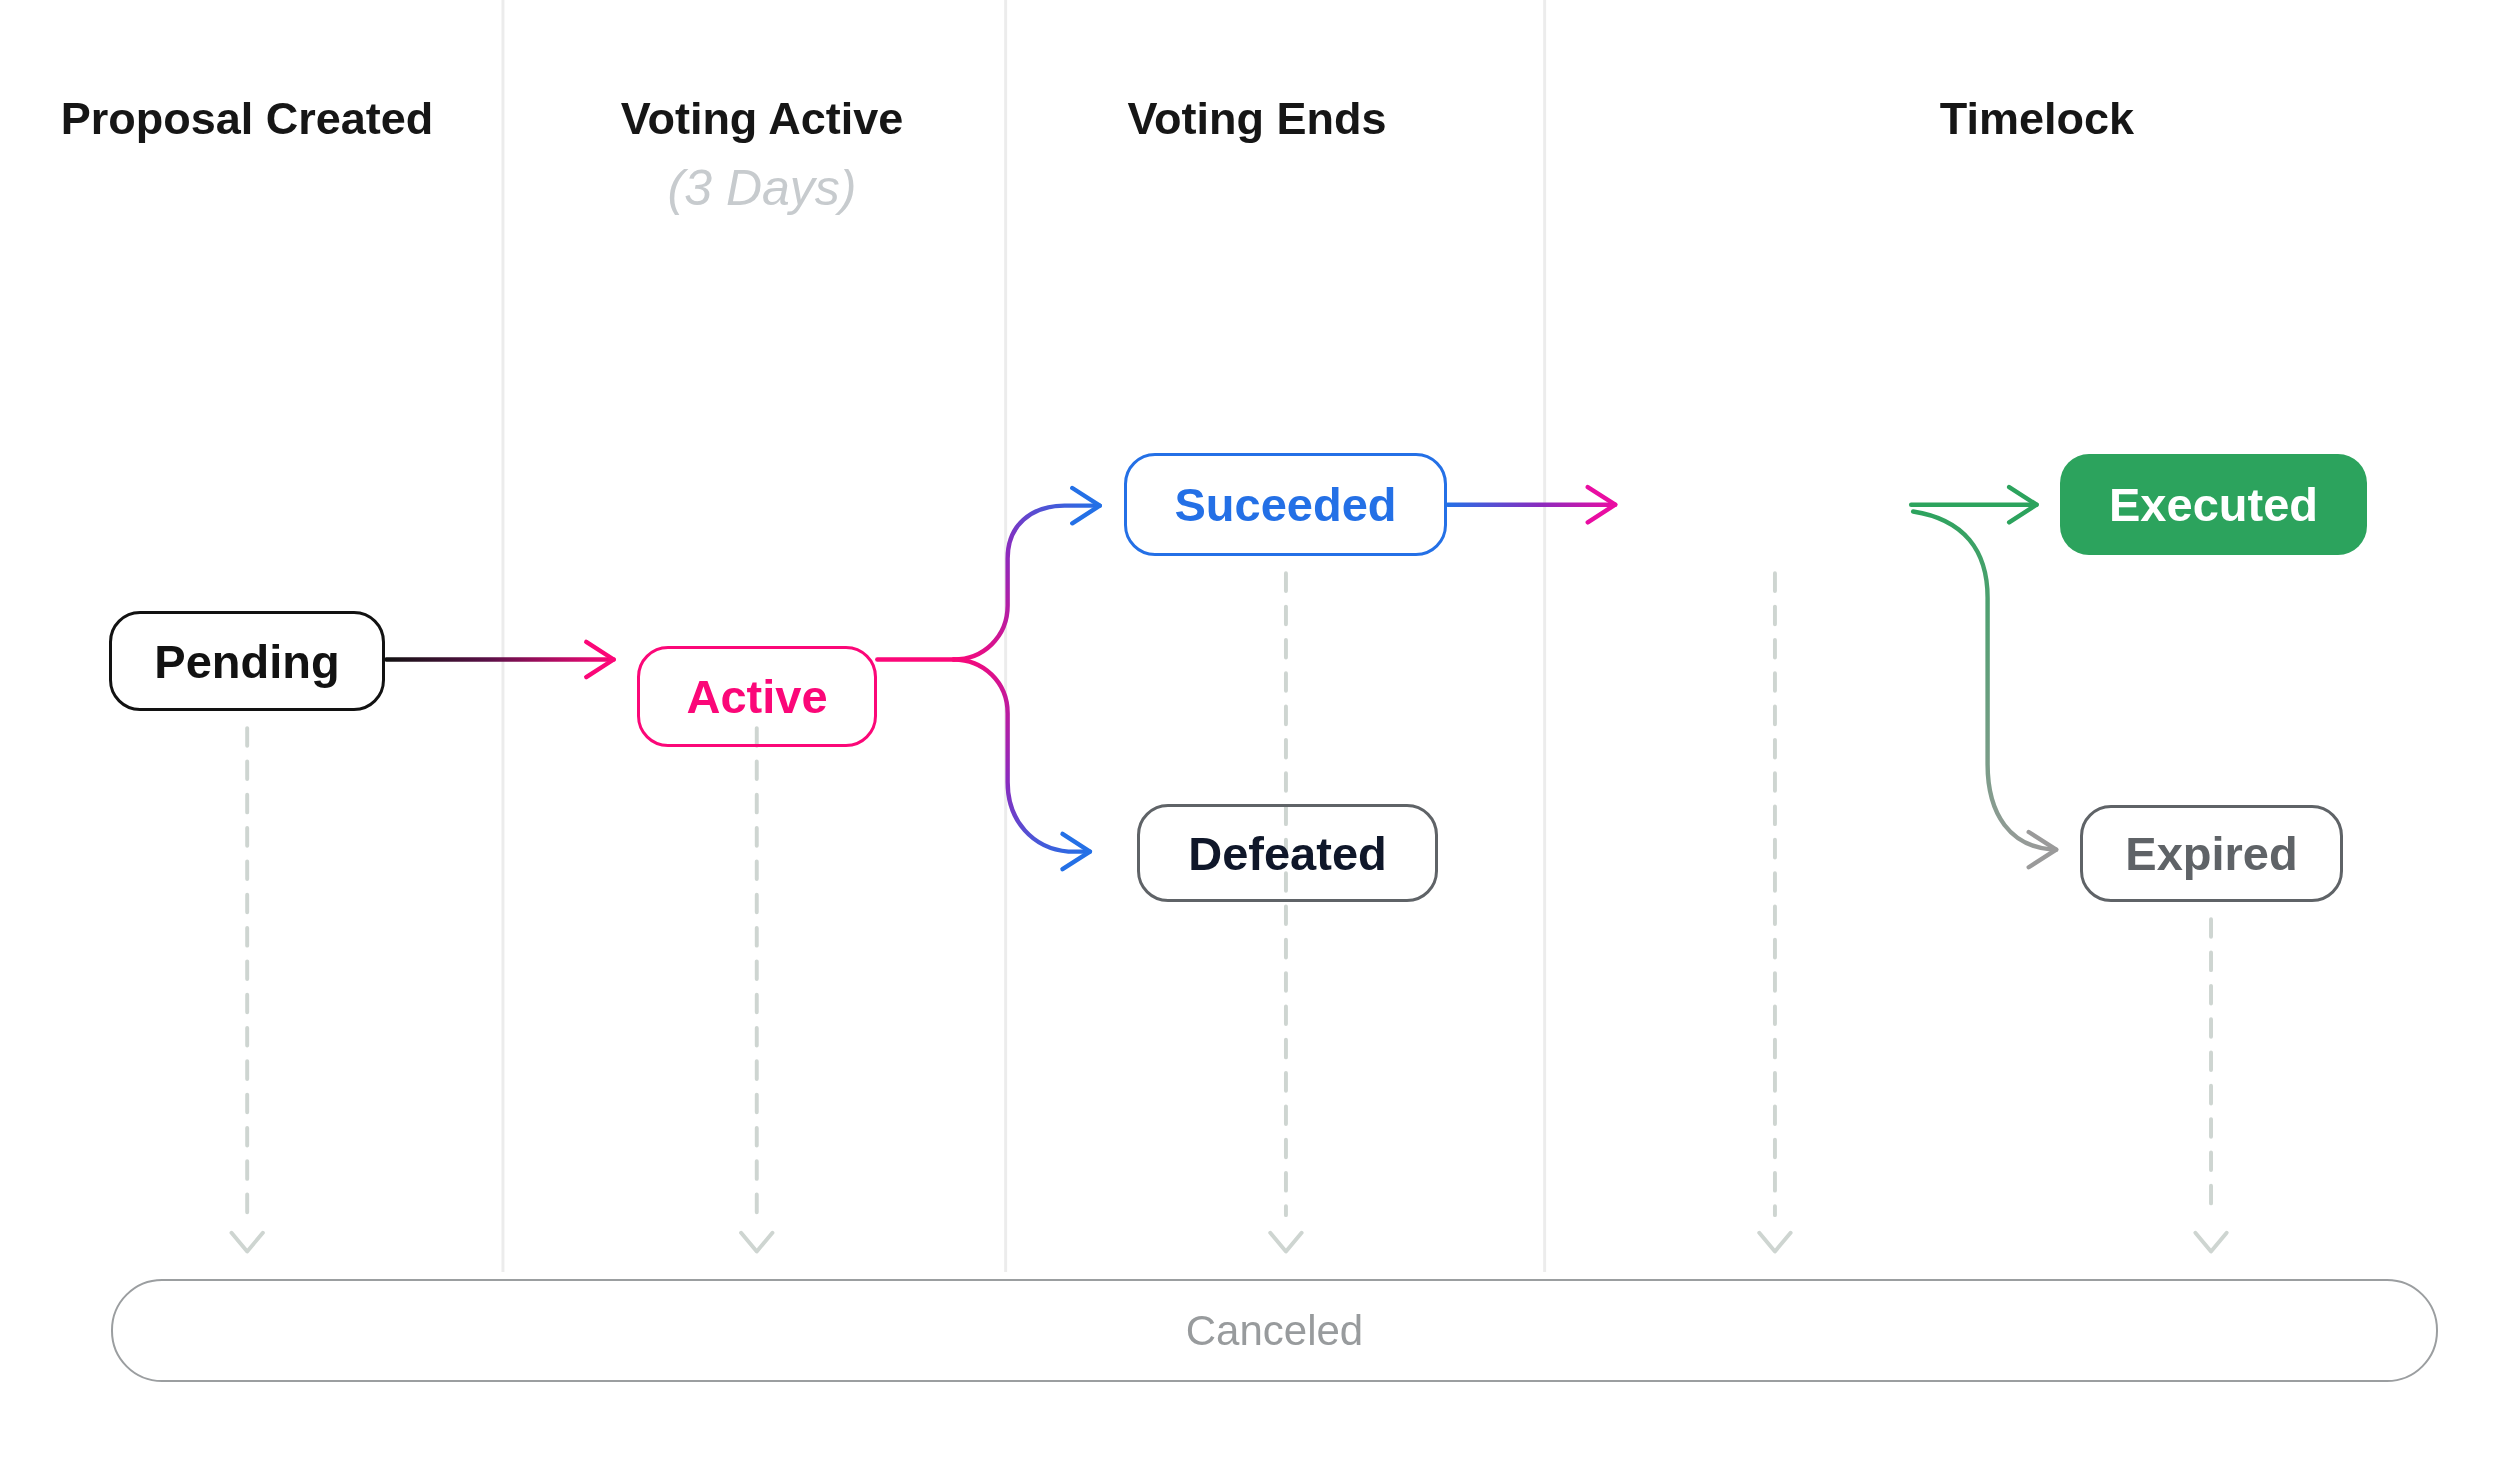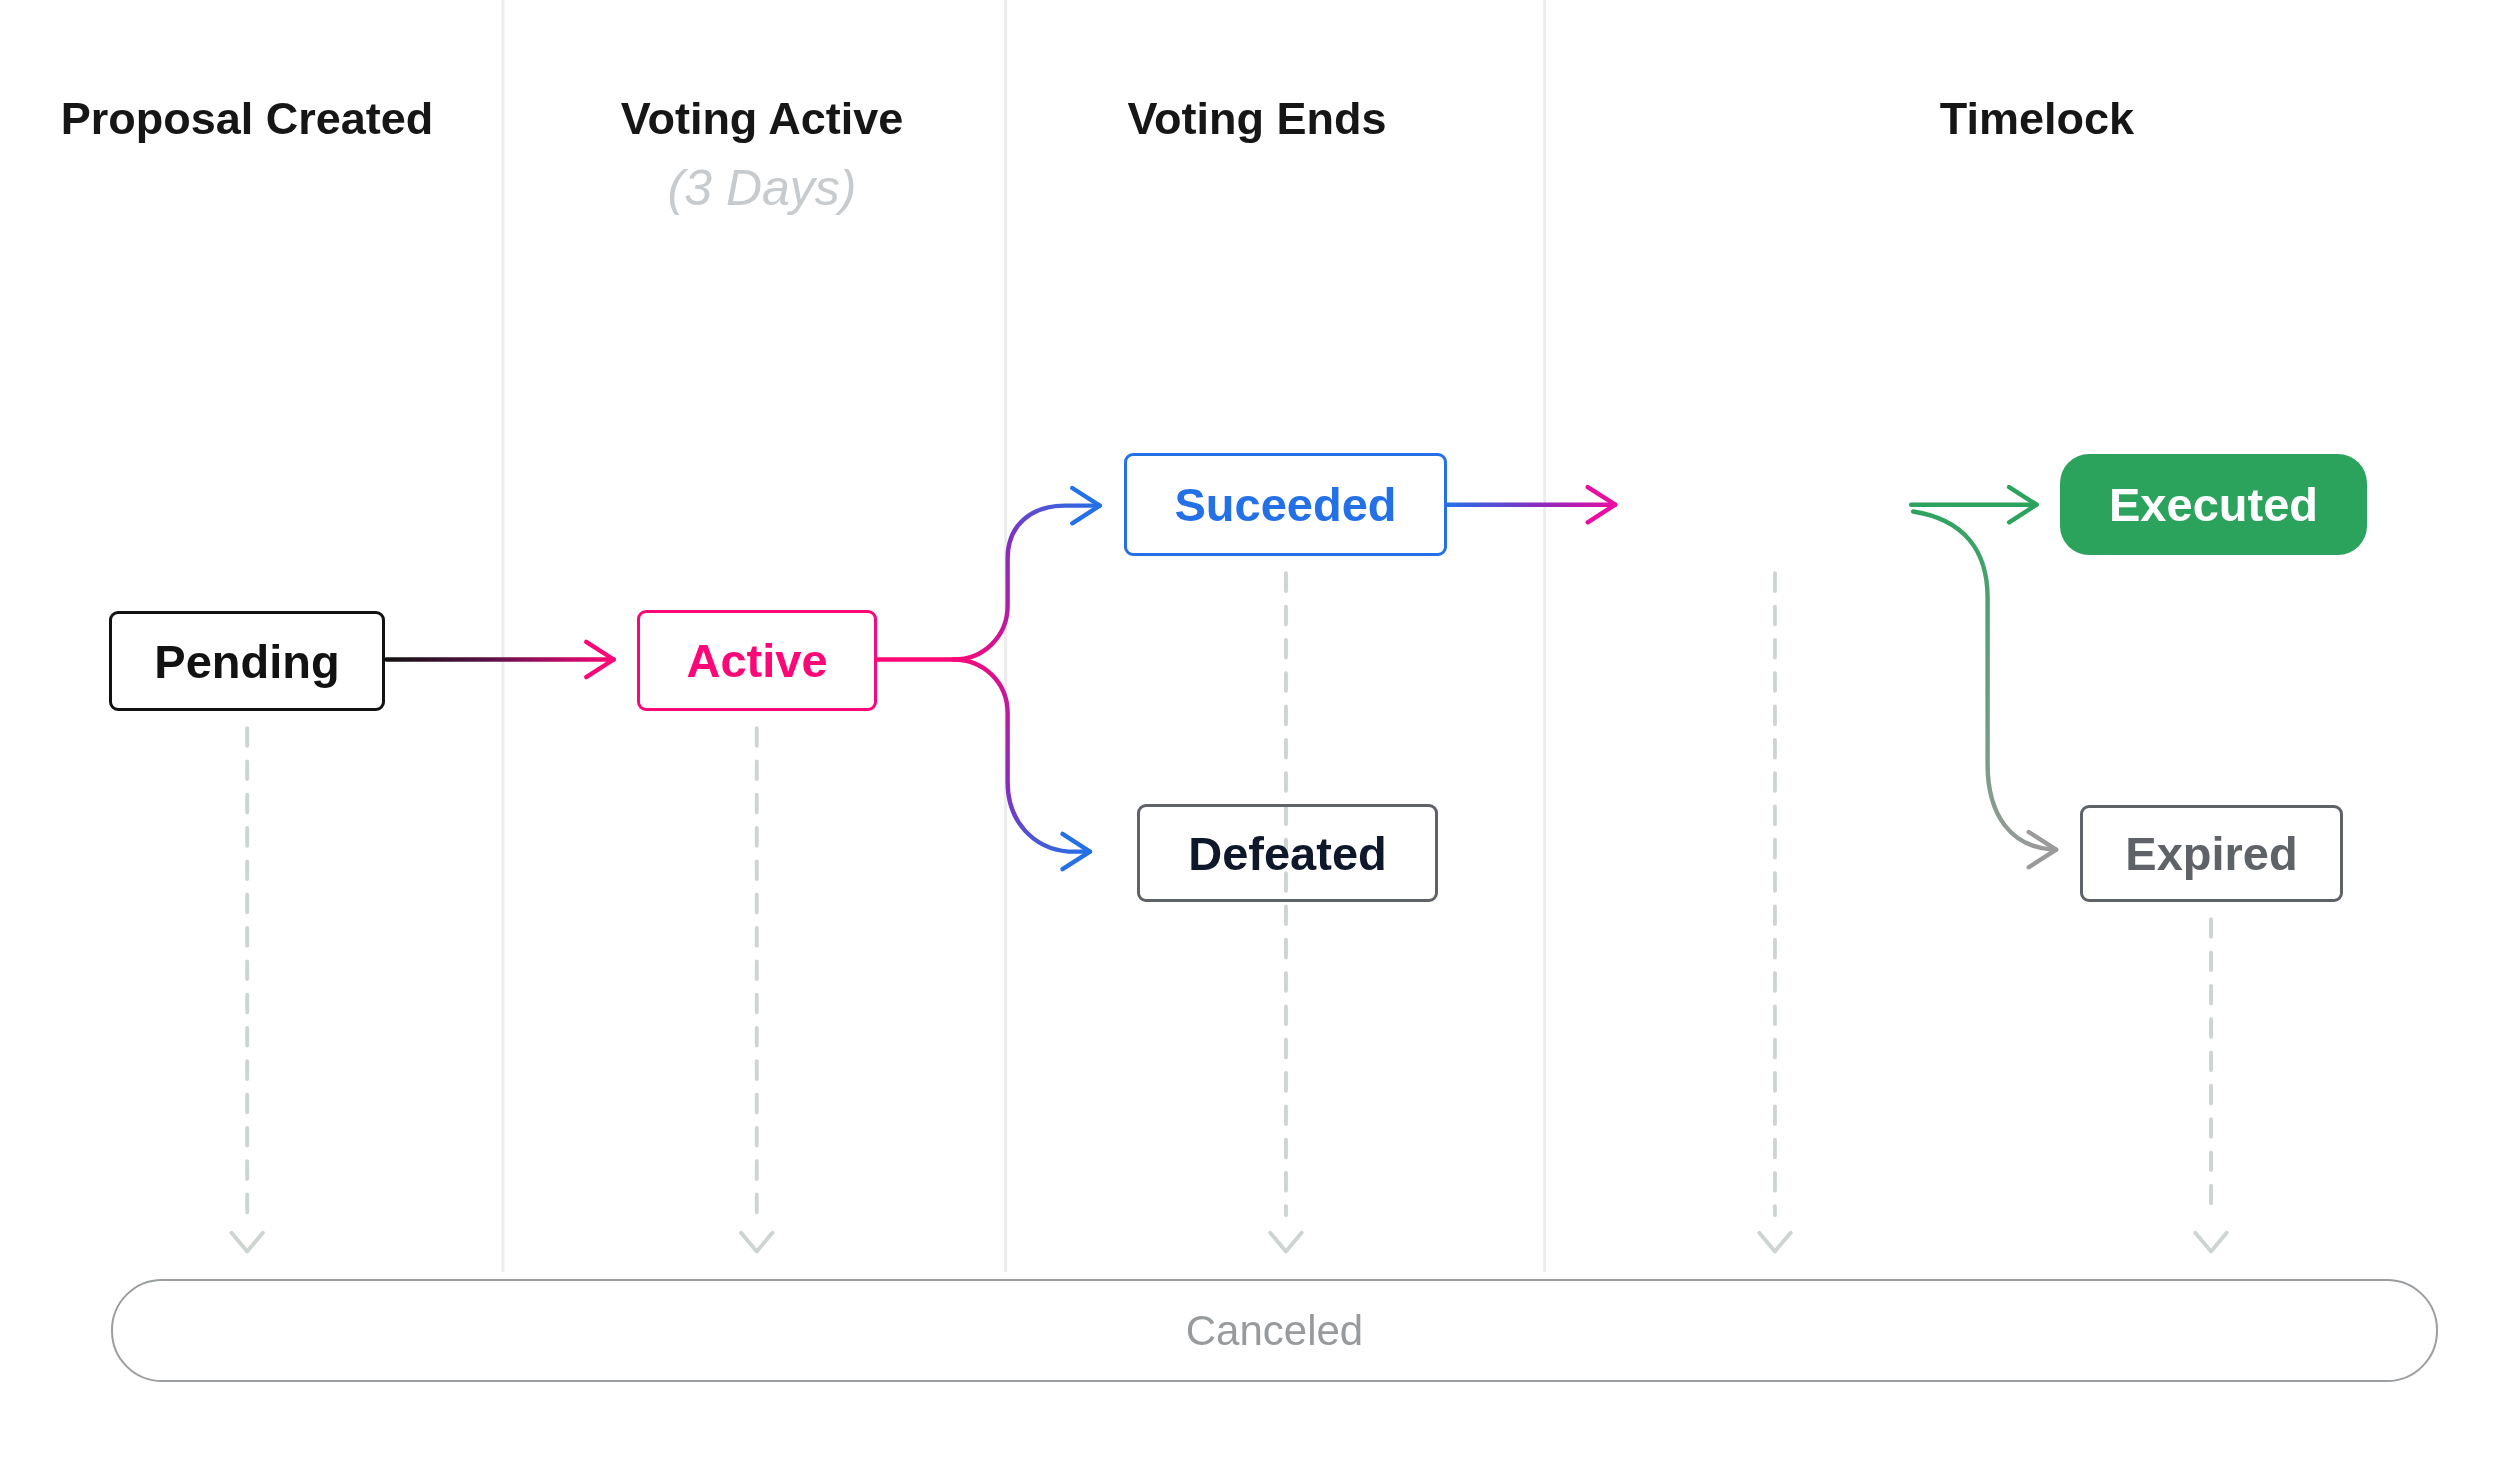--- a/index.html
+++ b/index.html
@@ -6,25 +6,25 @@
   .canvas{
     position:relative;width:2517px;height:1467px;background:#ffffff;
     font-family:"Liberation Sans",sans-serif;overflow:hidden;
   }
   .overlay{position:absolute;left:0;top:0;}
   .col-header{position:absolute;top:94px;text-align:center;color:#161616;}
   .col-title{font-size:45px;font-weight:700;line-height:1.1;}
   .col-sub{font-size:50px;font-style:italic;font-weight:400;color:#C7CBCE;margin-top:15.7px;}
   .node{
     position:absolute;display:flex;align-items:center;justify-content:center;
-    border-radius:9px;font-size:47px;font-weight:700;background:transparent;
+    border-radius:31px;font-size:47px;font-weight:700;background:transparent;
     box-sizing:border-box;white-space:nowrap;
   }
   .node--pending{border:3.9px solid #121212;color:#121212;}
-  .node--active{border:3.9px solid #FB0778;color:#FB0778;}
+  .node--active{border:3.9px solid #FB0778;color:#FB0778;margin-top:36px;}
   .node--succeeded{border:3.9px solid #2470E6;color:#2470E6;}
   .node--defeated{border:3.9px solid #5F6367;color:#0f172a;}
   .node--queued{border:3.9px solid #2CA35D;color:#2CA35D;}
   .node--executed{background:#2CA35D;color:#FFFFFF;border:none;border-radius:29px;}
   .node--expired{border:3.9px solid #5F6367;color:#5F6367;}
   .canceled-bar{
     position:absolute;left:111px;top:1279px;width:2327px;height:103px;
     border:2.9px solid #9B9EA0;border-radius:51px;box-sizing:border-box;
     display:flex;align-items:center;justify-content:center;
     font-size:42px;font-weight:400;color:#989B9D;

